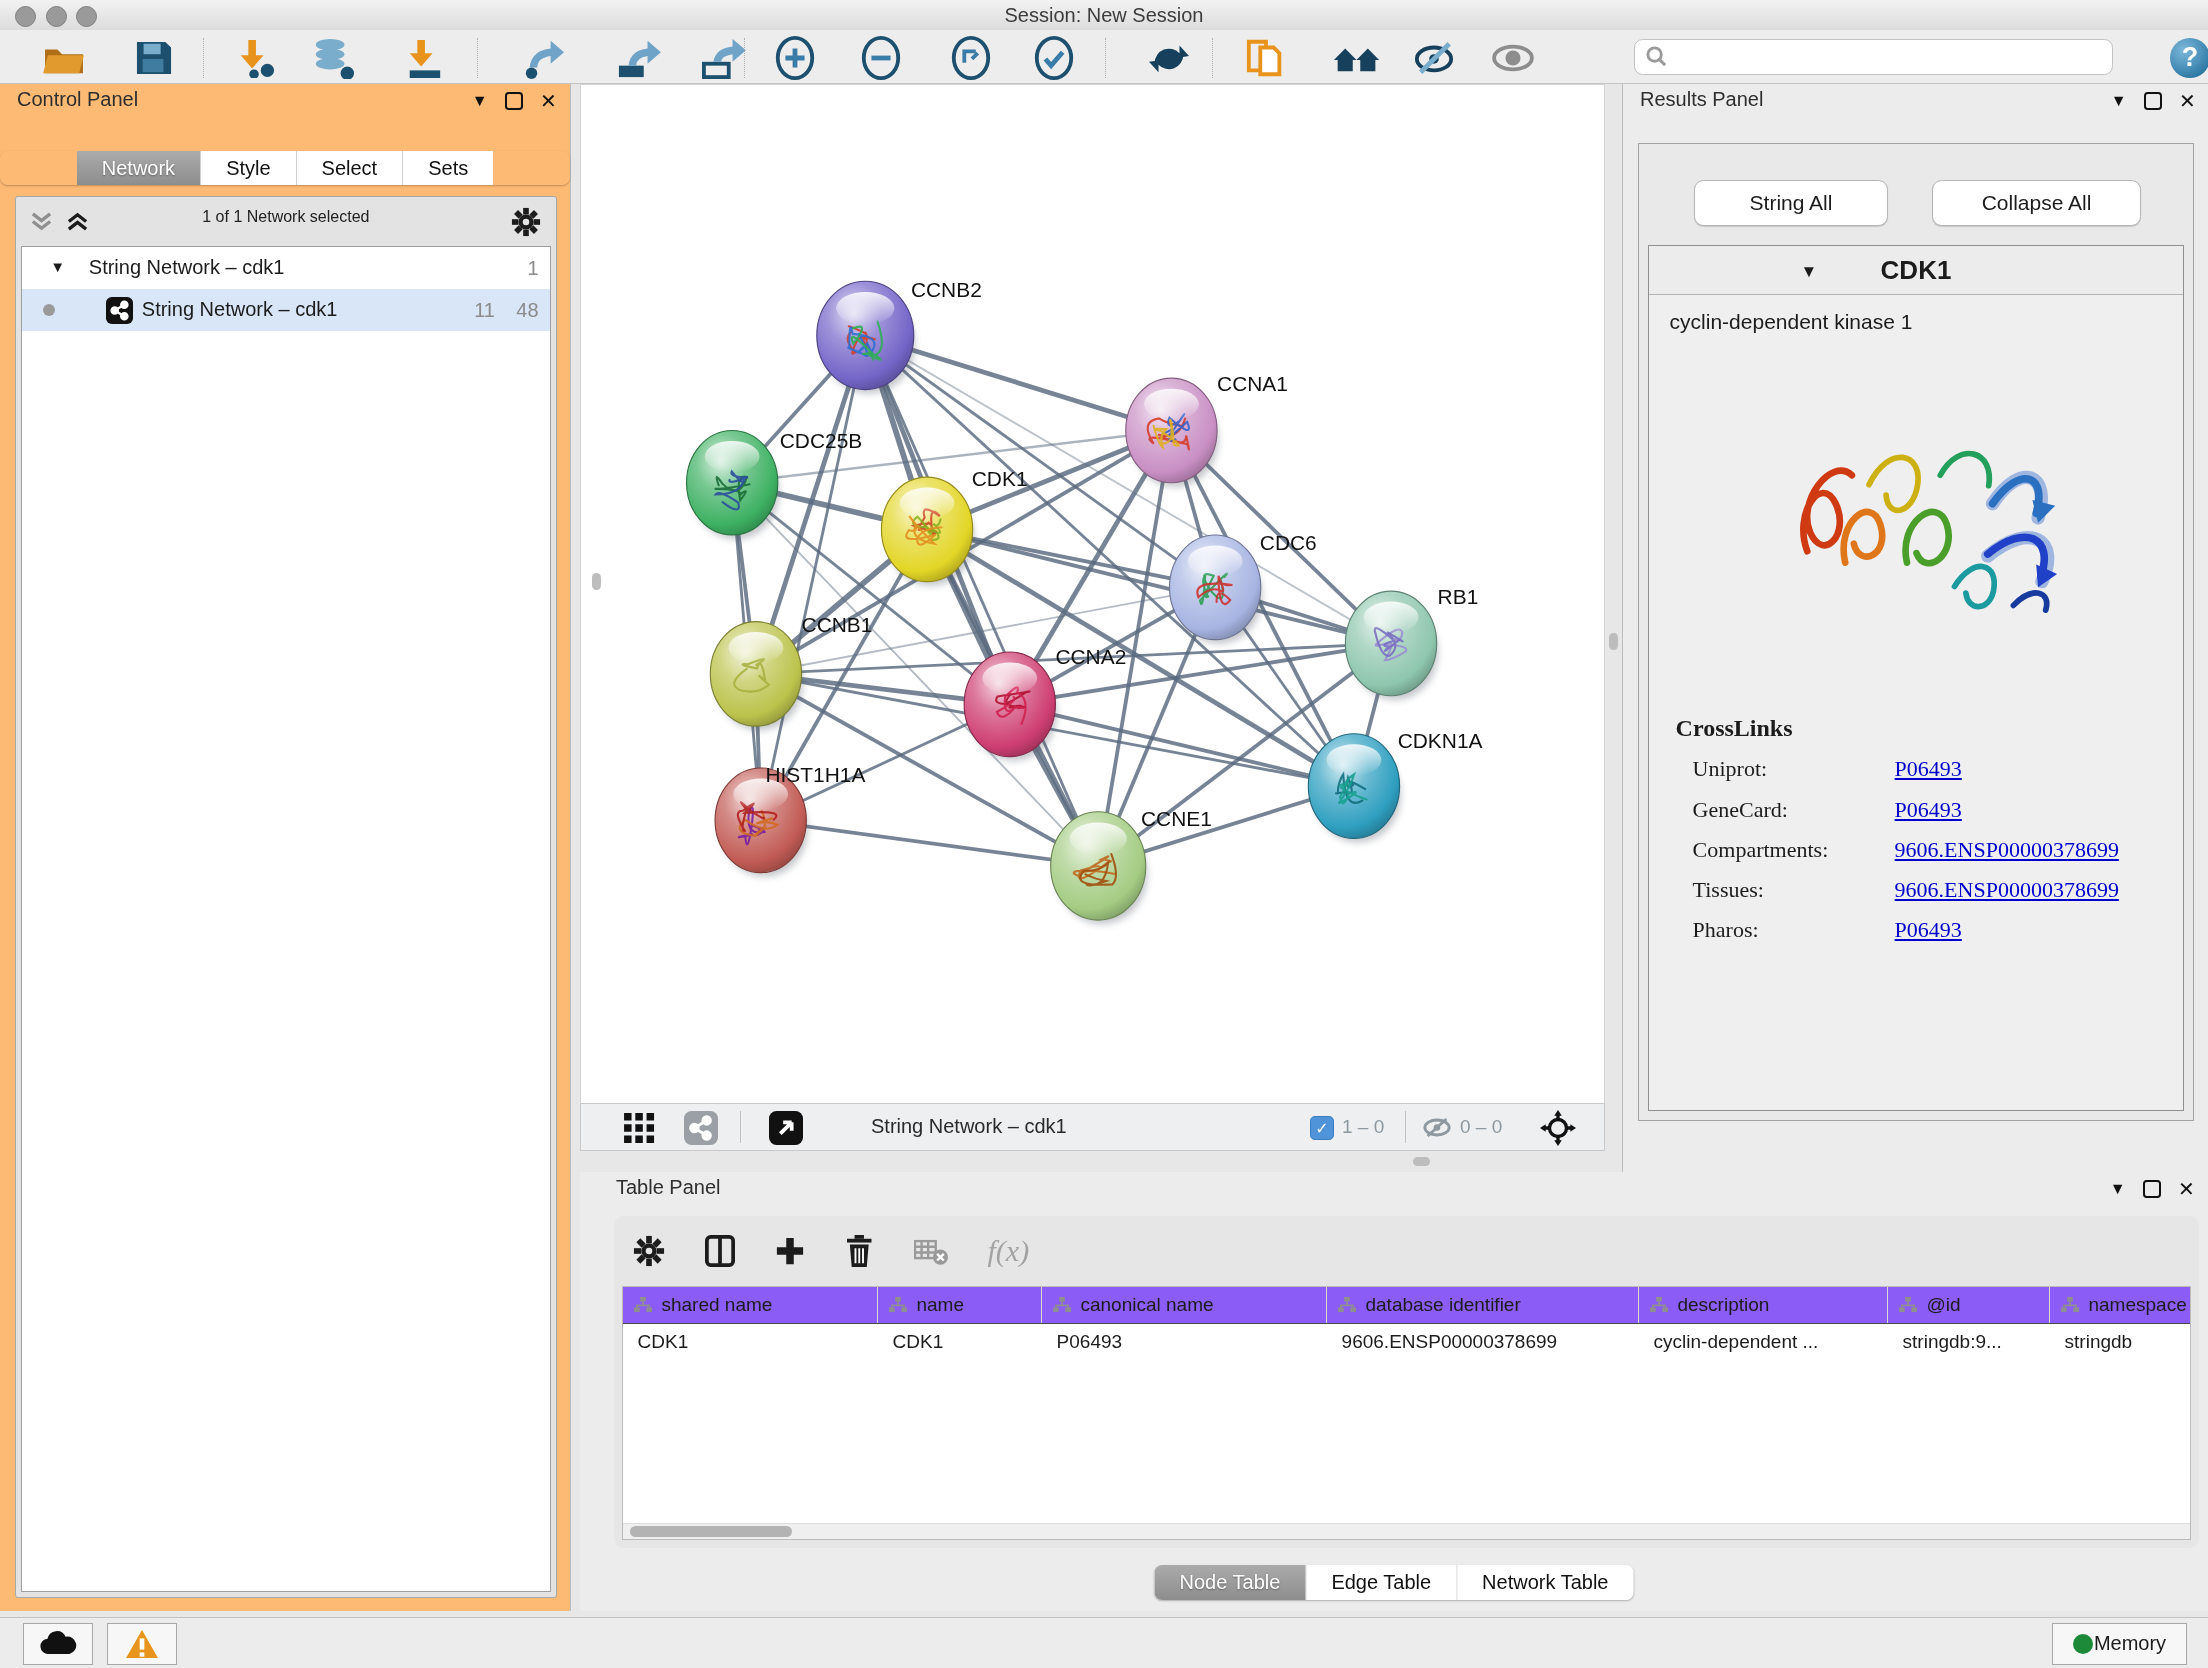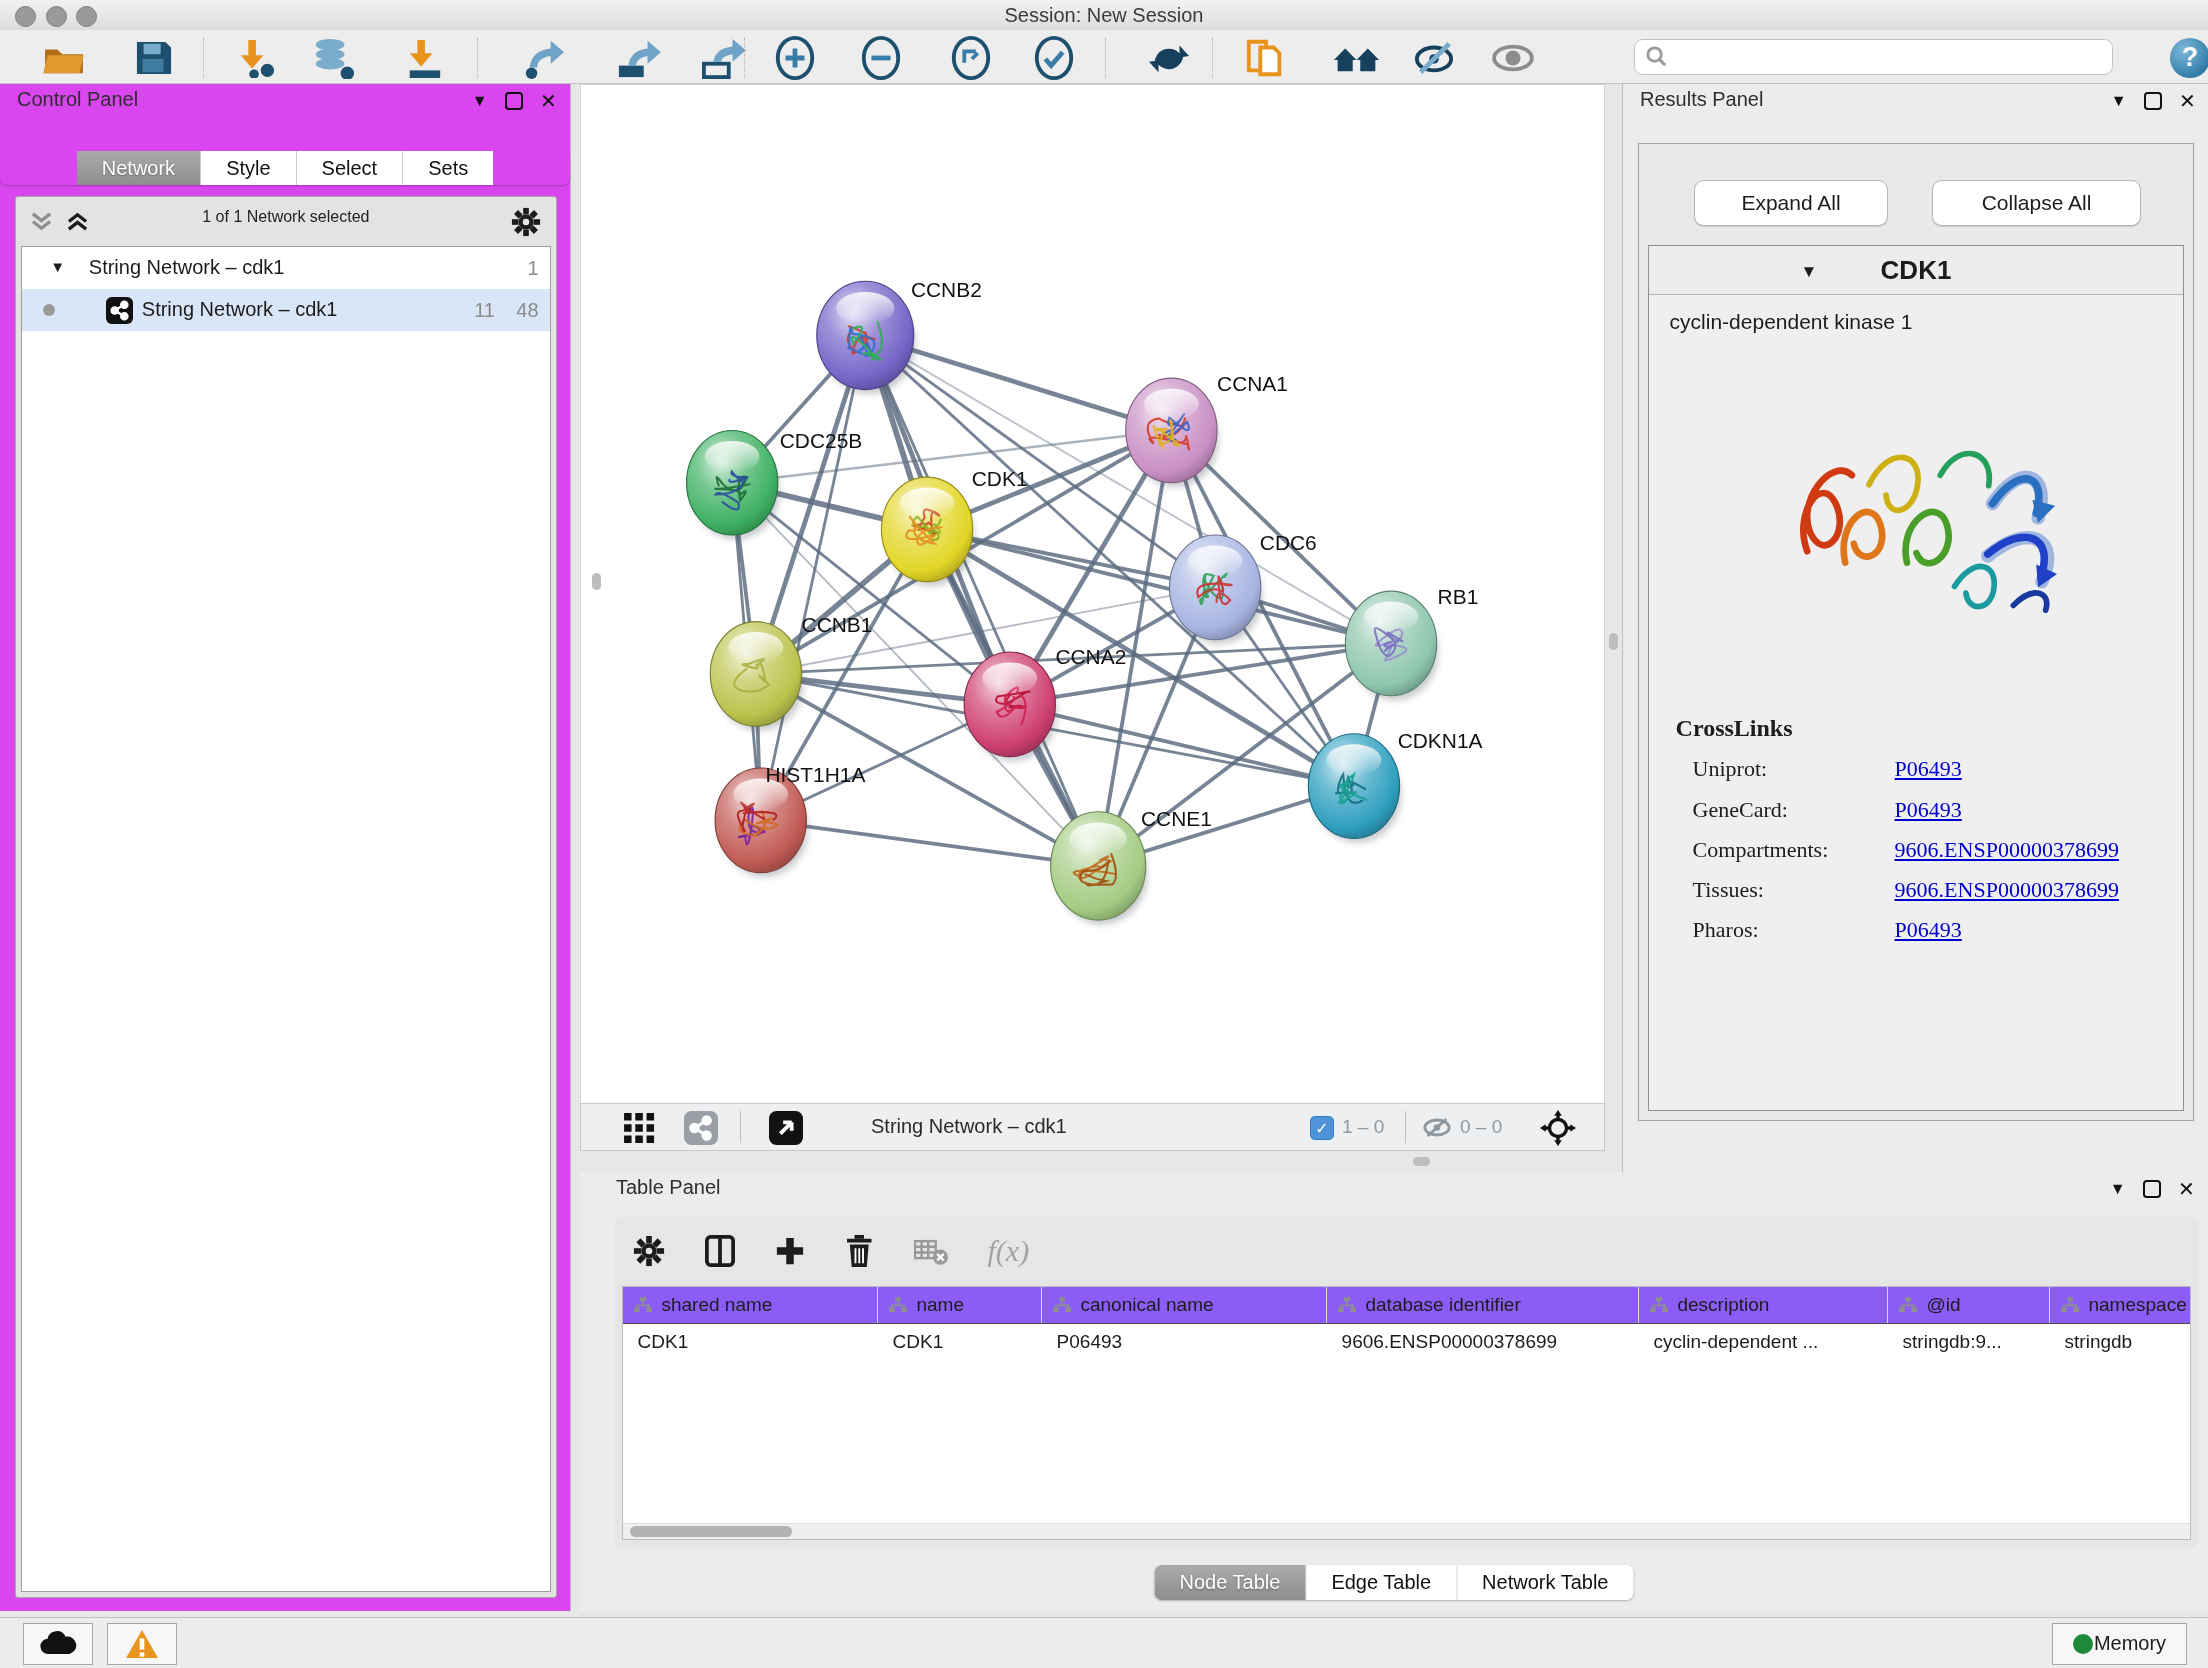--- a/index.html
+++ b/index.html
@@ -28,21 +28,21 @@
   .picons{position:absolute;right:13.3px;top:4.8px;display:flex;gap:17px;align-items:center;}
   .ph-min{font-size:16px;color:#111;}
   .ph-sq{width:14.3px;height:14.3px;border:2.4px solid #111;border-radius:3.8px;}
   .ph-x{font-size:20px;font-weight:bold;color:#111;}
   
   .seg{display:flex;border-radius:7.6px;overflow:hidden;box-shadow:0 1px 1.9px rgba(0,0,0,.25);}
   .seg .tab{background:#fff;font-size:20px;padding:5.7px 25px;border-right:1px solid #cfcfcf;color:#111;}
   .seg .tab:last-child{border-right:none;}
   .seg .tab.active{background:linear-gradient(#ababab,#8d8d8d);color:#fff;text-shadow:0 1px 1.9px rgba(0,0,0,.35);}
   
-  #control-panel{left:0;top:84px;width:570px;height:1527px;background:#d946ef;border-right:1px solid #bcbcbc;}
+  #control-panel{left:0;top:84px;width:570px;height:1527px;background:#fdba74;border-right:1px solid #bcbcbc;}
   #cp-tabs{position:absolute;top:67px;left:0;right:0;display:flex;justify-content:center;}
   #cp-box{position:absolute;left:15px;right:13.3px;top:112px;bottom:13.3px;background:#e3e3e3;
           border:1px solid #a8a8a8;border-radius:2.9px;}
   #cp-toolbar{position:absolute;left:0;right:0;top:0;height:48px;}
   #cp-summary{position:absolute;left:0;right:0;top:11.4px;text-align:center;font-size:16px;color:#222;}
   #cp-tree{position:absolute;left:4.8px;right:4.8px;top:49px;bottom:4.8px;background:#fff;border:1px solid #9f9f9f;}
   .tree-row{position:relative;height:42px;font-size:20px;}
   .tree-row.sel{background:#d9e6f8;}
   .tr-count{position:absolute;top:9.5px;color:#8b8b8b;}
   
@@ -590,21 +590,21 @@
 <div id="results-panel" class="abs">
   <div class="phead">
     <span class="ptitle">Results Panel</span>
     <span class="picons">
       <span class="ph-min">▼</span>
       <span class="ph-sq"></span>
       <span class="ph-x">✕</span>
     </span>
   </div>
   <div id="rp-box">
-    <div class="rp-btn" style="left:55px;width:192px">Expand All</div>
+    <div class="rp-btn" style="left:55px;width:192px">String All</div>
     <div class="rp-btn" style="left:293px;width:207px">Collapse All</div>
     <div id="rp-section">
       <div id="rp-sec-head">
         <span class="tri">▼</span>
         <div id="rp-gene">CDK1</div>
       </div>
       <div id="rp-desc">cyclin-dependent kinase 1</div>
       <svg id="ribbon" width="323" height="314" viewBox="0 0 340 330">
         <g fill="none" stroke-linecap="round">
           <path d="M250,150 C280,105 312,118 298,165" stroke="#9fb6e0" stroke-width="14"></path>

